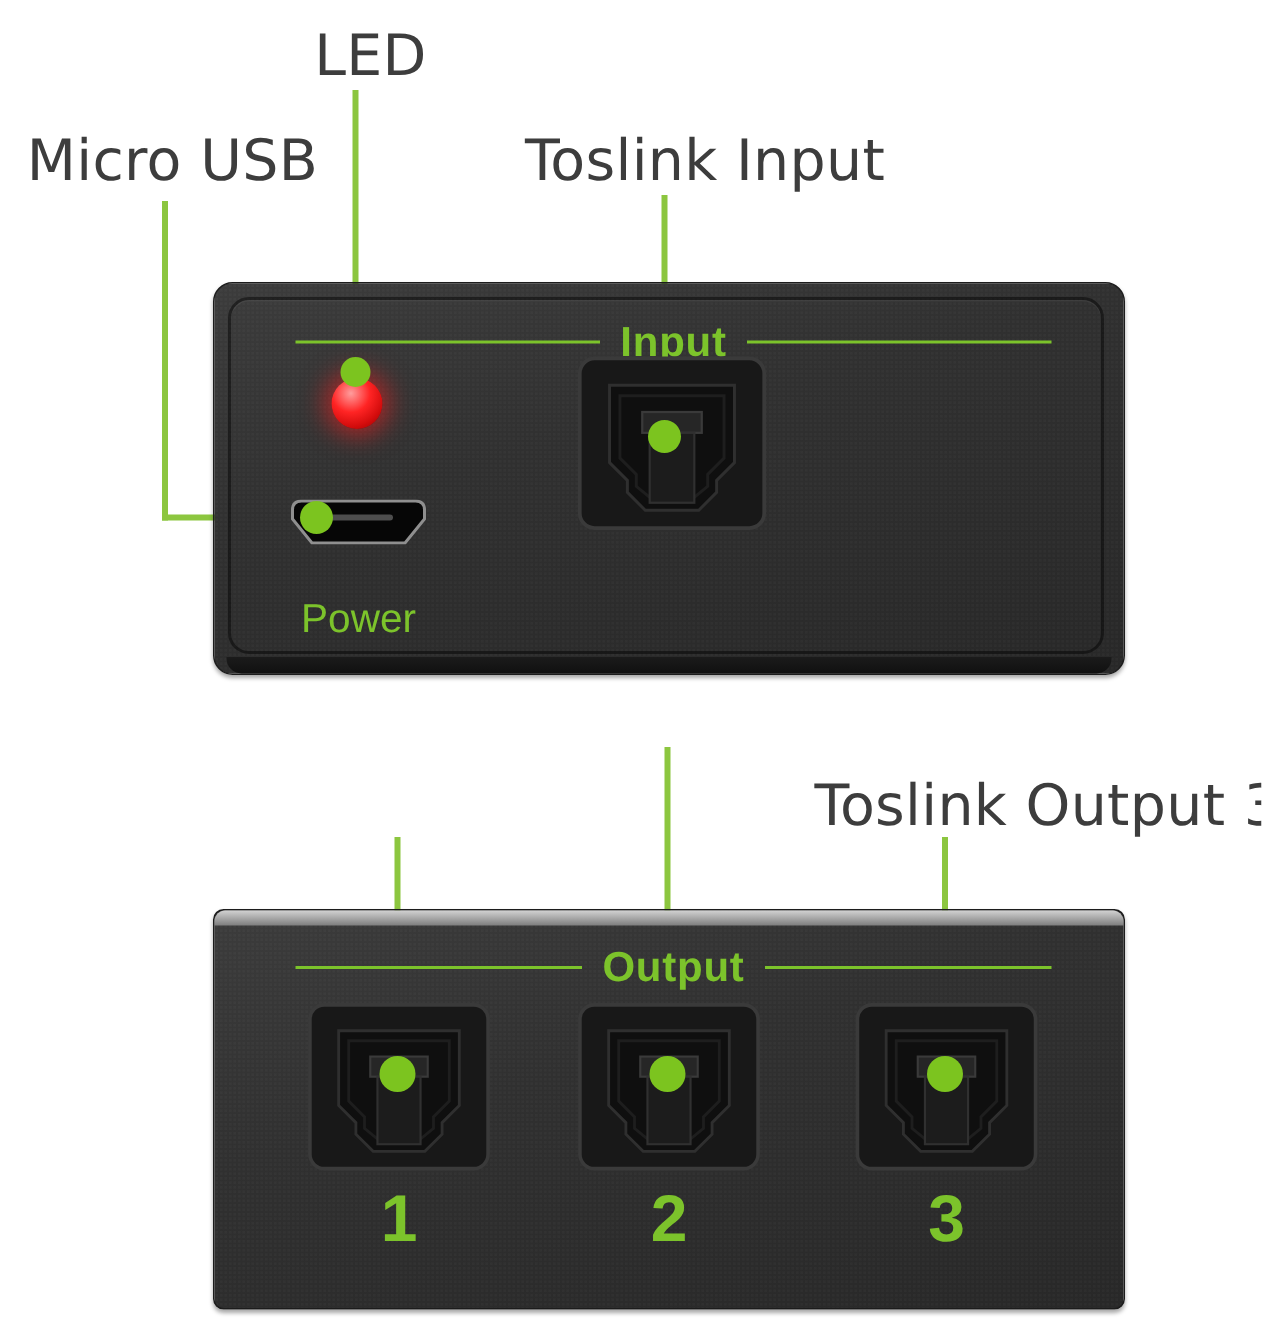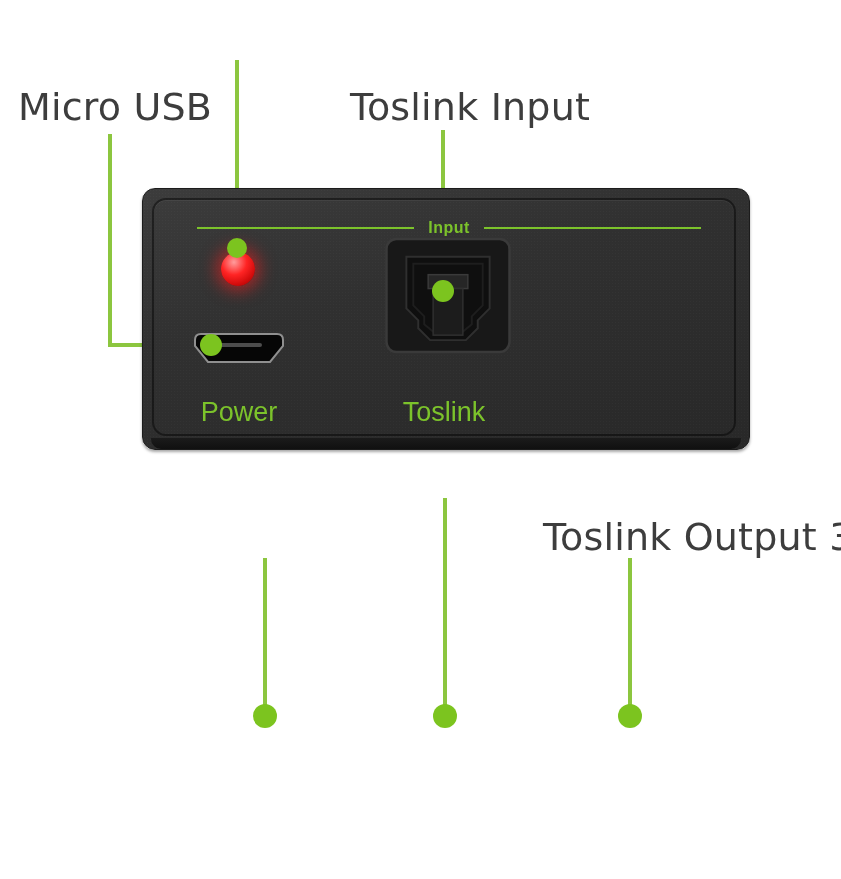--- a/index.html
+++ b/index.html
@@ -41,21 +41,21 @@
     position:absolute;left:0;right:0;top:0;height:10px;
     background:linear-gradient(#d2d2d2,#7e7e7e);border-radius:7px 7px 0 0;
   }
   
   .header-row{
     position:absolute;left:54px;right:48px;display:flex;align-items:center;gap:14px;
   }
   .rule{flex:1;height:2px;background:#7cc32b;}
   .section-title{
     color:#7cc32b;font-family:"Liberation Sans",sans-serif;font-weight:bold;
-    font-size:16px;line-height:26px;letter-spacing:0.5px;white-space:nowrap;text-align:center;
+    font-size:28px;line-height:26px;letter-spacing:0.5px;white-space:nowrap;text-align:center;
   }
   .device-label{
     position:absolute;color:#7cc32b;font-family:"Liberation Sans",sans-serif;
     font-weight:normal;font-size:27px;text-align:center;white-space:nowrap;
   }
   .port-num{
     position:absolute;top:184px;width:100px;text-align:center;color:#7cc32b;
     font-family:"Liberation Sans",sans-serif;font-weight:bold;font-size:44px;line-height:44px;
   }
   
@@ -79,20 +79,21 @@
       <path d="M29 27 H99 V69 L88 80 V88 L77 97 H51 L40 88 V80 L29 69 Z" fill="none" stroke="#1e1e1e" stroke-width="2"></path>
       <rect x="44" y="38" width="40" height="14" fill="#262626" stroke="#3a3a3a" stroke-width="1.5"></rect>
       <rect x="49" y="52" width="30" height="47" fill="#1c1c1c" stroke="#303030" stroke-width="1.5"></rect>
     </symbol>
     <symbol id="micro-usb" viewBox="0 0 90 30">
       <path d="M7 1 H83 Q89 1 89 7 V13 L76 29 H14 L1 13 V7 Q1 1 7 1 Z" fill="#060606" stroke="#8f8f8f" stroke-width="2"></path>
       <rect x="22" y="10" width="46" height="4" rx="2" fill="#4d4d4d"></rect>
     </symbol>
   </svg>
 
+  <div class="callout" style="left:187px;top:16px;width:120px;">LED</div>
   <div class="callout" style="left:340px;top:86px;width:260px;">Toslink Input</div>
   <div class="callout" style="left:0px;top:86px;width:230px;">Micro USB</div>
   <div class="callout" style="left:543px;top:516px;width:300px;">Toslink Output 3</div>
 
   <div class="vline" style="left:235px;top:60px;height:190px;"></div>
   <div class="vline" style="left:108px;top:134px;height:213px;"></div>
   <div class="hline" style="left:108px;top:343px;width:103px;"></div>
   <div class="vline" style="left:441px;top:130px;height:161px;"></div>
   <div class="vline" style="left:443px;top:498px;height:218px;"></div>
   <div class="vline" style="left:263px;top:558px;height:158px;"></div>
@@ -115,25 +116,53 @@
       </svg>
     </div>
 
     <div class="port" style="left:51px;top:144px;">
       <svg width="90" height="30" viewBox="0 0 90 30">
         <use href="#micro-usb"></use>
       </svg>
     </div>
 
     <div class="device-label" style="left:26px;top:208px;width:140px;">Power</div>
-    <div class="device-label" style="left:231px;top:208px;width:140px;">Toslink</div>
 
     <div class="chassis-foot"></div>
   </div>
 
+  <div class="device bottom">
+    <div class="bevel"></div>
+
+    <div class="header-row" style="top:25px;">
+      <div class="rule"></div>
+      <div class="section-title">Output</div>
+      <div class="rule"></div>
+    </div>
+
+    <div class="port" style="left:60px;top:61px;">
+      <svg width="126" height="113" viewBox="0 0 128 118">
+        <use href="#toslink-port"></use>
+      </svg>
+    </div>
+    <div class="port" style="left:240px;top:61px;">
+      <svg width="126" height="113" viewBox="0 0 128 118">
+        <use href="#toslink-port"></use>
+      </svg>
+    </div>
+    <div class="port" style="left:425px;top:61px;">
+      <svg width="126" height="113" viewBox="0 0 128 118">
+        <use href="#toslink-port"></use>
+      </svg>
+    </div>
+
+    <div class="port-num" style="left:73px;">1</div>
+    <div class="port-num" style="left:253px;">2</div>
+    <div class="port-num" style="left:438px;">3</div>
+  </div>
 
   <div class="dot" style="left:227px;top:238px;width:20px;height:20px;"></div>
   <div class="dot" style="left:200px;top:334px;width:22px;height:22px;"></div>
   <div class="dot" style="left:432px;top:280px;width:22px;height:22px;"></div>
   <div class="dot" style="left:253px;top:704px;width:24px;height:24px;"></div>
   <div class="dot" style="left:433px;top:704px;width:24px;height:24px;"></div>
   <div class="dot" style="left:618px;top:704px;width:24px;height:24px;"></div>
 
 </div>
 

